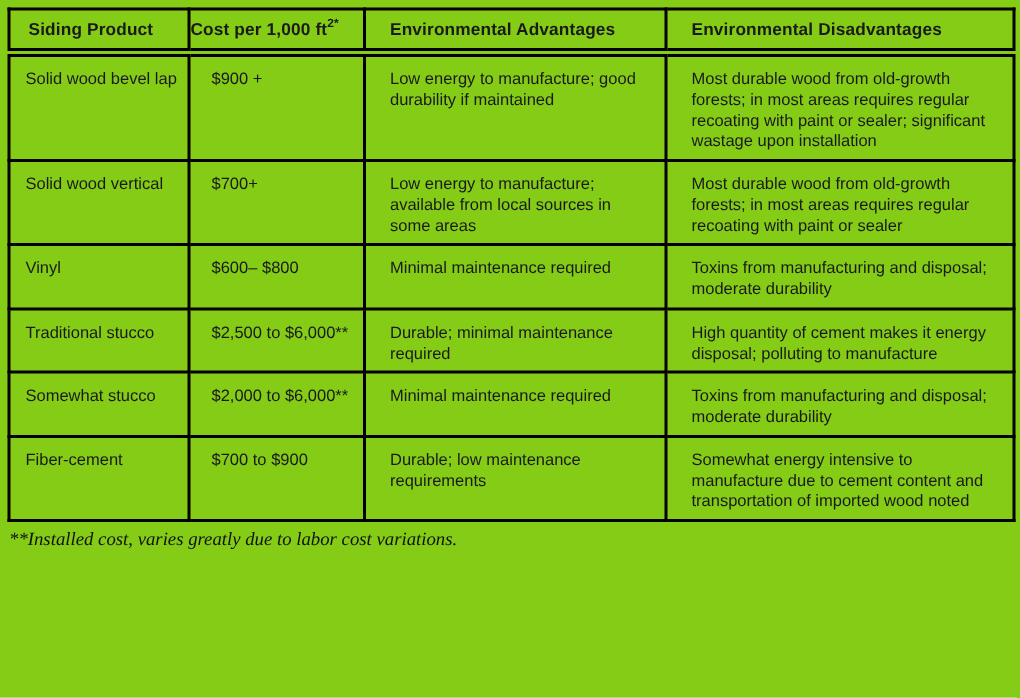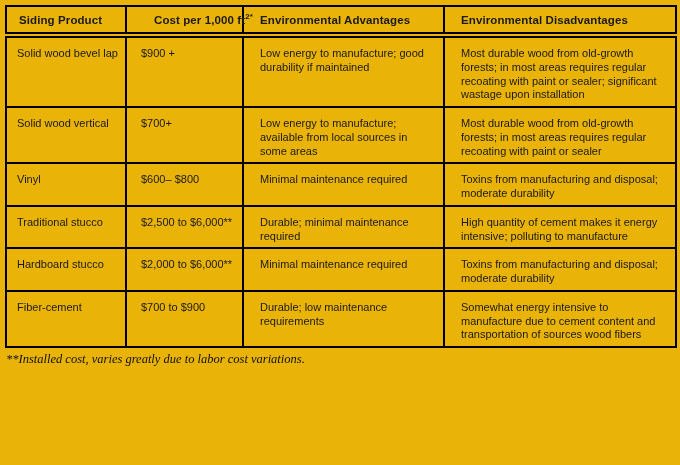--- a/index.html
+++ b/index.html
@@ -7,21 +7,21 @@
   body {
     background: #ffffff;
     font-family: "Liberation Sans", sans-serif;
     color: #1a1a1a;
     overflow: hidden;
   }
   .page {
     position: relative;
     width: 680px;
     height: 465px;
-    background: #eab308;
+    background: #84cc16;
     padding: 5px 5px 0 5px;
   }
   table.siding-table {
     border-collapse: collapse;
     table-layout: fixed;
     width: 670px;
   }
   col.c1 { width: 120px; }
   col.c2 { width: 117px; }
   col.c3 { width: 201px; }
@@ -33,21 +33,21 @@
   .siding-table th {
     font-size: 11.5px;
     font-weight: bold;
     text-align: left;
     vertical-align: middle;
     padding: 2px 4px 2px 12px;
     white-space: nowrap;
     border-bottom: 6px double #000;
     letter-spacing: 0.1px;
   }
-  .siding-table th:nth-child(2) { padding-left: 27px; border-radius: 11px; }
+  .siding-table th:nth-child(2) { padding-left: 0; border-radius: 11px; }
   .siding-table th:nth-child(3) { padding-left: 16px; }
   .siding-table th:nth-child(4) { padding-left: 16px; }
   .siding-table td {
     font-size: 11px;
     line-height: 1.25;
     vertical-align: top;
     padding: 9px 6px 4px 12px;
   }
   .siding-table td:nth-child(1) { padding-left: 10px; padding-right: 2px; white-space: nowrap; }
   .siding-table td:nth-child(2) { padding-left: 14px; padding-right: 2px; white-space: nowrap; }
@@ -120,33 +120,33 @@
         <tr>
       <td>Vinyl</td>
       <td>$600– $800</td>
       <td>Minimal maintenance required</td>
       <td>Toxins from manufacturing and disposal; moderate durability</td>
     </tr>
         <tr>
       <td>Traditional stucco</td>
       <td>$2,500 to $6,000**</td>
       <td>Durable; minimal maintenance required</td>
-      <td>High quantity of cement makes it energy intensive; polluting to manufacture</td>
+      <td>High quantity of cement makes it energy disposal; polluting to manufacture</td>
     </tr>
         <tr>
-      <td>Hardboard stucco</td>
+      <td>Somewhat stucco</td>
       <td>$2,000 to $6,000**</td>
       <td>Minimal maintenance required</td>
       <td>Toxins from manufacturing and disposal; moderate durability</td>
     </tr>
         <tr>
       <td>Fiber-cement</td>
       <td>$700 to $900</td>
       <td>Durable; low maintenance requirements</td>
-      <td>Somewhat energy intensive to manufacture due to cement content and transportation of sources wood fibers</td>
+      <td>Somewhat energy intensive to manufacture due to cement content and transportation of imported wood noted</td>
     </tr>
       </tbody>
   </table>
 
   <div class="footnotes">
     <div>**Installed cost, varies greatly due to labor cost variations.</div>
   </div>
 
 </div>
 

